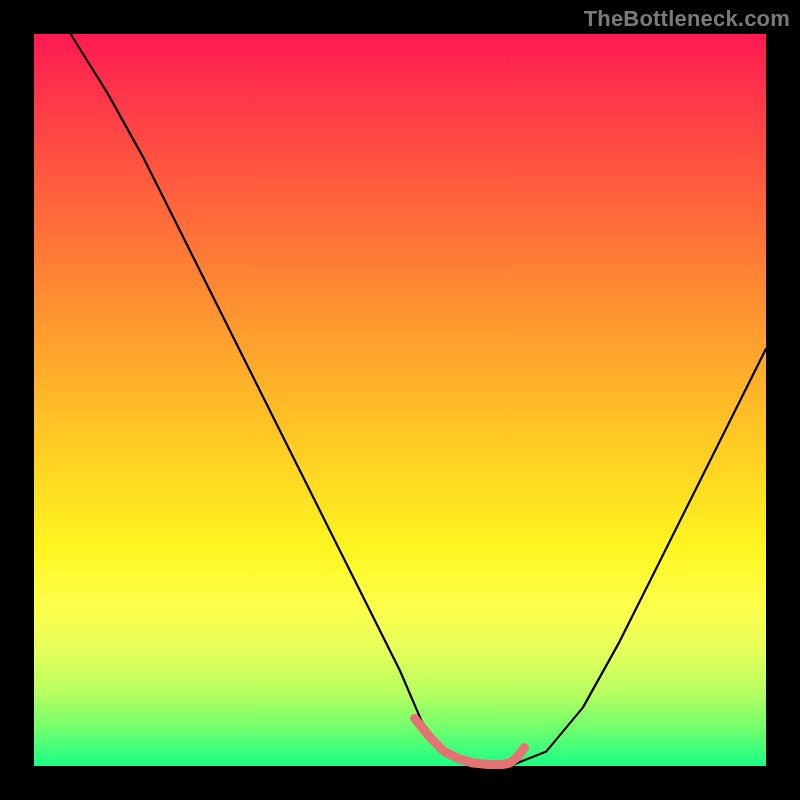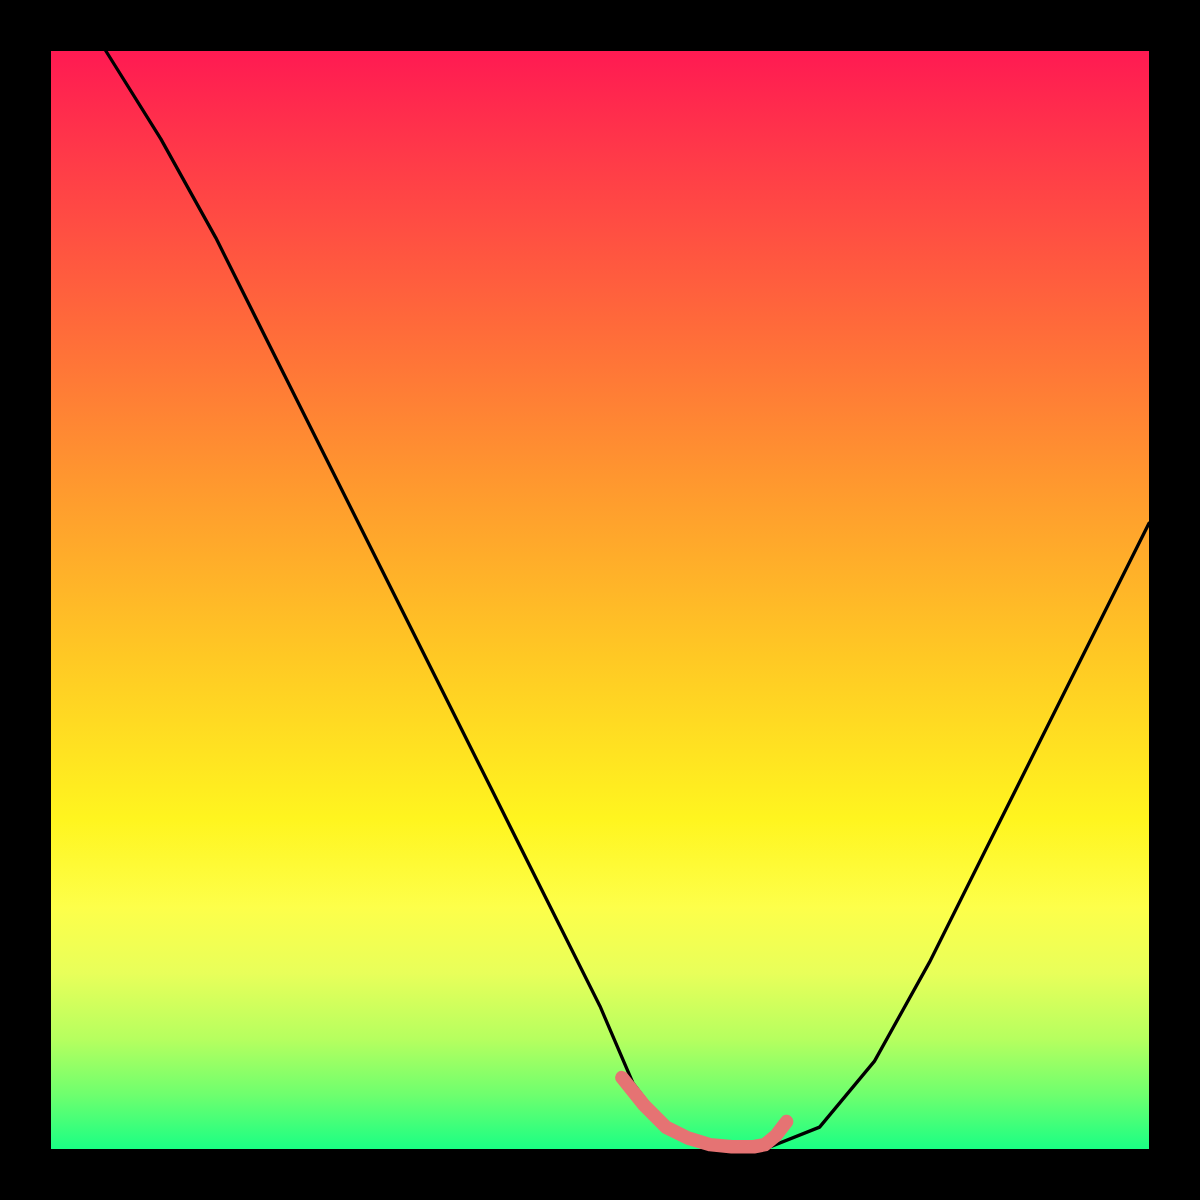--- a/index.html
+++ b/index.html
@@ -63,13 +63,14 @@
 
 <div class="frame">
   <div class="plot">
 
     <svg class="curve" viewBox="0 0 732 732" preserveAspectRatio="none">
       <path id="main-curve" fill="none" stroke="#000" stroke-width="2.2" stroke-linejoin="round" stroke-linecap="round" d="M36.6 0.0 L73.2 58.6 L109.8 124.4 L146.4 197.6 L183.0 270.8 L219.6 344.0 L256.2 417.2 L292.8 490.4 L329.4 563.6 L366.0 636.8 L388.0 688.1 L409.9 717.4 L439.2 732.0 L461.2 732.0 L475.8 732.0 L512.4 717.4 L549.0 673.4 L585.6 607.6 L622.2 534.4 L658.8 461.2 L695.4 388.0 L732.0 314.8"></path>
       <path id="accent-curve" fill="none" stroke="#e57373" stroke-width="9" stroke-linecap="round" stroke-linejoin="round" d="M380.6 684.4 L395.3 702.7 L409.9 717.4 L424.6 724.7 L439.2 729.1 L453.8 730.5 L461.2 730.5 L468.5 730.5 L475.8 729.1 L483.1 723.2 L490.4 713.7"></path>
     </svg>
 
   </div>
+  <div class="watermark">TheBottleneck.com</div>
 </div>
 
 </body></html>

